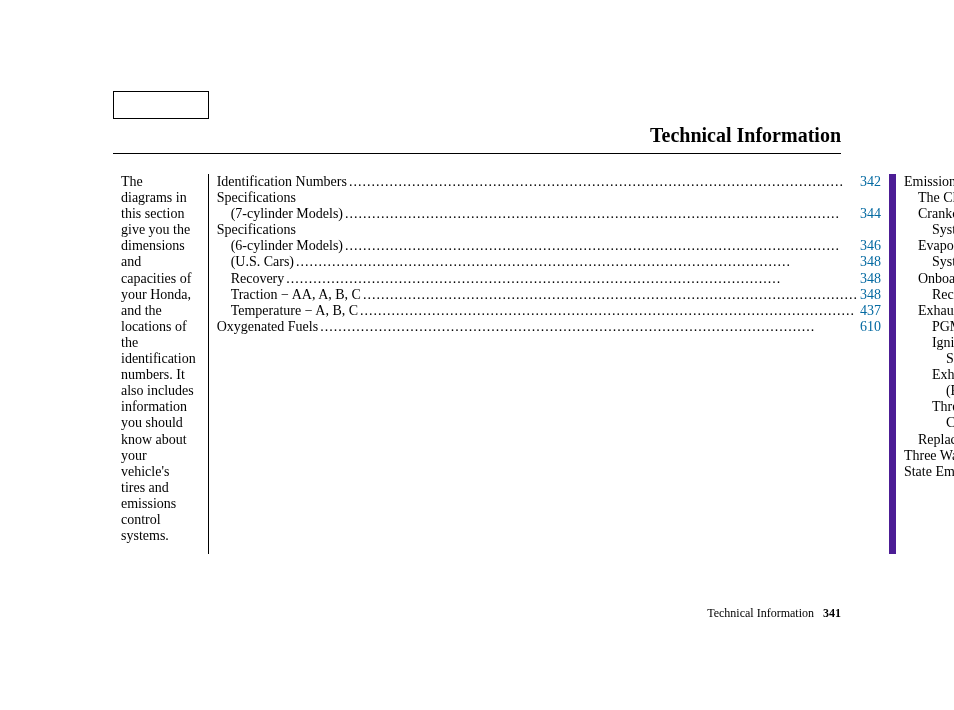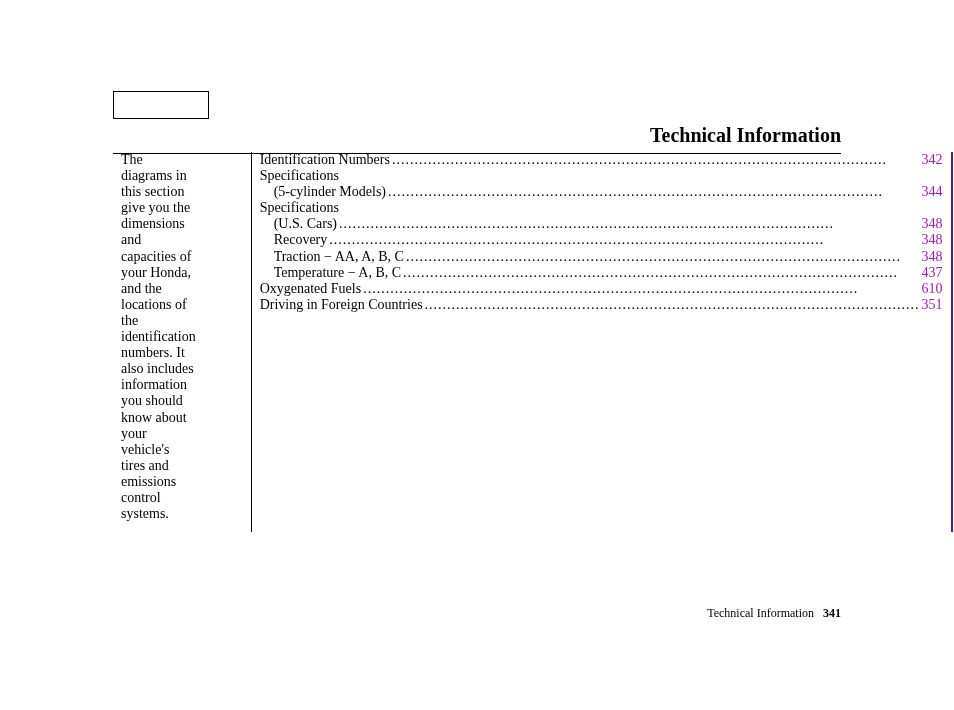--- a/index.html
+++ b/index.html
@@ -1,27 +1,27 @@
 <!DOCTYPE html>
 <html><head>
 <meta charset="utf-8">
 <style>
   html,body{margin:0;padding:0;background:#fff;font-family:"Times New Roman",Times,serif;color:#000;}
   .page{box-sizing:border-box;width:954px;height:710px;position:relative;padding:16px;}
   .decorbox{position:absolute;left:113px;top:91px;width:94px;height:26px;border:1px solid #000;}
   .title-row{position:absolute;left:113px;right:113px;top:124px;border-bottom:1px solid #000;padding-bottom:6px;text-align:right;font-weight:bold;font-size:20px;font-family:"Times New Roman",Times,serif;}
-  .content{position:absolute;left:113px;top:152px;right:113px;height:380px;display:flex;font-size:14px;line-height:1.15;gap:43px;}
+  .content{position:absolute;left:113px;top:174px;right:113px;height:380px;display:flex;font-size:14px;line-height:1.15;}
   .col{flex:1;padding:0 8px;position:relative;}
-  .col.middle{border-left:1px solid #000;border-right:2px solid #4c1d95;}
+  .col.middle{border-left:1px solid #000;border-right:7px solid #4c1d95;}
   .intro{padding-right:4px;}
   .toc-line{display:flex;align-items:baseline;white-space:nowrap;}
   .toc-label{flex:0 0 auto;}
   .dots{flex:1 1 auto;overflow:hidden;letter-spacing:1px;color:#000;margin:0 2px;}
   .dots::after{content:"..............................................................................................................";}
-  .pg{flex:0 0 auto;color:#a21caf;}
+  .pg{flex:0 0 auto;color:#0369a1;}
   .ind1{padding-left:14px;}
   .ind2{padding-left:28px;}
   .footer{position:absolute;right:113px;top:606px;font-size:12px;}
   .footer .pgnum{font-weight:bold;margin-left:6px;}
 </style>
 </head>
 <body>
 
 <div class="page">
   <div class="decorbox"></div>
@@ -35,26 +35,31 @@
     <div class="col middle" id="col2">
         <div class="toc-line">
           <span class="toc-label">Identification Numbers</span>
           <span class="dots"></span>
           <span class="pg">342</span>
         </div>
         <div class="toc-line noleader">
           <span class="toc-label">Specifications</span>
         </div>
         <div class="toc-line">
-          <span class="toc-label ind1">(5-cylinder Models)</span>
+          <span class="toc-label ind1">(7-cylinder Models)</span>
           <span class="dots"></span>
           <span class="pg">344</span>
         </div>
         <div class="toc-line noleader">
           <span class="toc-label">Specifications</span>
+        </div>
+        <div class="toc-line">
+          <span class="toc-label ind1">(6-cylinder Models)</span>
+          <span class="dots"></span>
+          <span class="pg">346</span>
         </div>
         <div class="toc-line">
           <span class="toc-label ind1">(U.S. Cars)</span>
           <span class="dots"></span>
           <span class="pg">348</span>
         </div>
         <div class="toc-line">
           <span class="toc-label ind1">Recovery</span>
           <span class="dots"></span>
           <span class="pg">348</span>
@@ -66,25 +71,20 @@
         </div>
         <div class="toc-line">
           <span class="toc-label ind1">Temperature − A, B, C</span>
           <span class="dots"></span>
           <span class="pg">437</span>
         </div>
         <div class="toc-line">
           <span class="toc-label">Oxygenated Fuels</span>
           <span class="dots"></span>
           <span class="pg">610</span>
-        </div>
-        <div class="toc-line">
-          <span class="toc-label">Driving in Foreign Countries</span>
-          <span class="dots"></span>
-          <span class="pg">351</span>
         </div>
       </div>
     <div class="col" id="col3">
         <div class="toc-line">
           <span class="toc-label">Emissions Controls</span>
         </div>
         <div class="toc-line">
           <span class="toc-label ind1">The Clean Air Act</span>
         </div>
         <div class="toc-line noleader">

